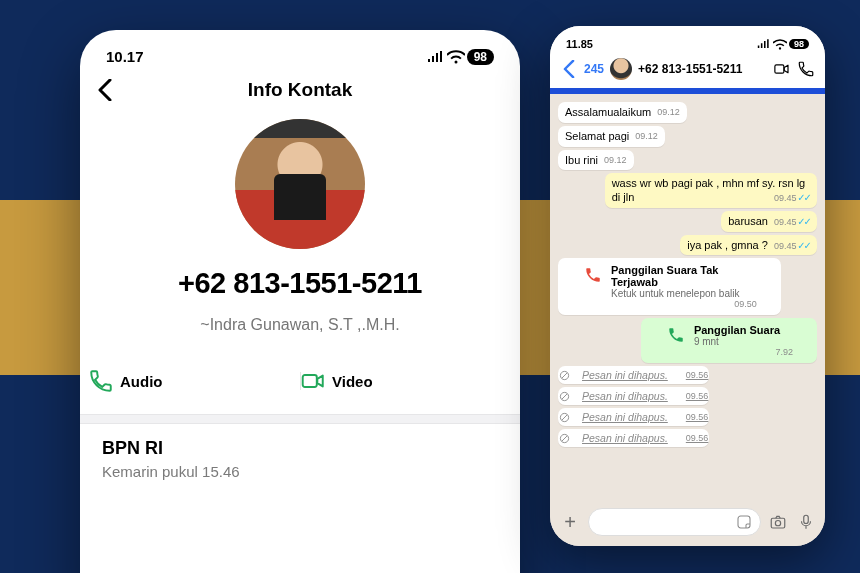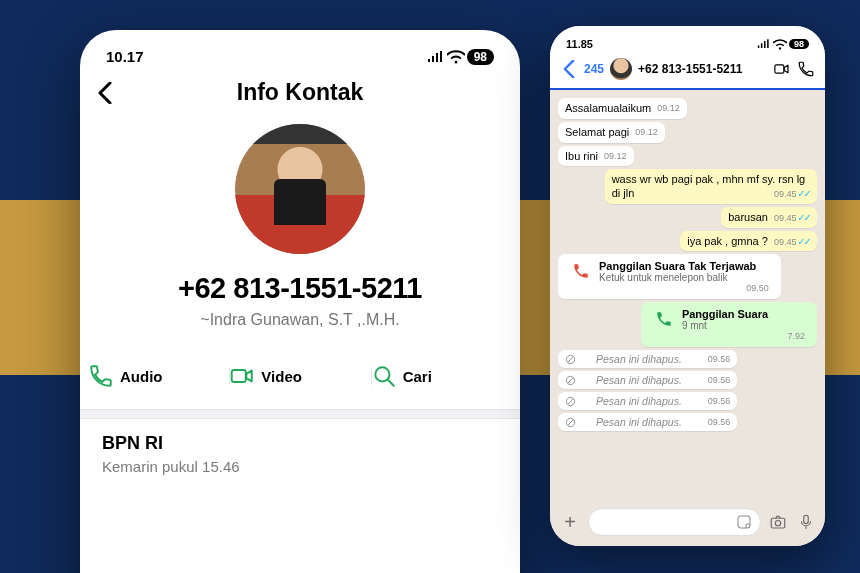--- a/index.html
+++ b/index.html
@@ -46,21 +46,21 @@
     padding: 1px 7px;
     font-size: 12px;
     font-weight: 700;
   }
   .nav-row {
     position: relative;
     display: flex;
     align-items: center;
     justify-content: center;
     padding: 6px 20px 14px;
-    font-size: 23px;
+    font-size: 19px;
     font-weight: 700;
   }
   .back-chevron {
     position: absolute;
     left: 18px;
     width: 14px; height: 22px;
   }
   .avatar {
     width: 130px;
     height: 130px;
@@ -92,21 +92,21 @@
     text-align: center;
     font-size: 29px;
     font-weight: 800;
     letter-spacing: -0.5px;
     padding: 0 10px;
   }
   .contact-name {
     text-align: center;
     font-size: 16px;
     color: #767676;
-    margin: 6px 0 22px;
+    margin: 16px 0 22px;
   }
   .action-row {
     display: flex;
     justify-content: space-around;
     padding: 12px 8px 20px;
   }
   .action-row .action {
     flex: 1;
     display: flex;
     flex-direction: row;
@@ -153,21 +153,21 @@
     font-size: 11px;
   }
   .phone-right .battery-pill { font-size: 9px; padding: 0 5px; border-radius: 9px; }
   .chat-header {
     display: flex;
     align-items: center;
     background: #fff;
     padding: 4px 10px 8px;
     gap: 6px;
     font-size: 12px;
-    border-bottom: 2px solid #1d4ed8;
+    border-bottom: 6px solid #1d4ed8;
   }
   .chat-header .mini-avatar {
     width: 22px; height: 22px;
     border-radius: 50%;
     background: radial-gradient(circle at 50% 35%, #e8c4a0 0 7px, #333 8px 12px, #a97d52 13px);
   }
   .chat-header .title { font-weight: 700; flex: 1; }
   .chat-header svg { width: 18px; height: 18px; }
   .chat-body {
     flex: 1;
@@ -198,48 +198,49 @@
   .msg.right .time::after {
     content: " ✓✓";
     color: #34b7f1;
     letter-spacing: -2px;
     font-size: 10px;
   }
   .sys-msg {
     background: #fff;
     align-self: flex-start;
     border-radius: 7px;
-    padding: 6px 12px;
+    padding: 6px 24px;
     font-size: 10.5px;
     width: 86%;
     box-shadow: 0 1px 0 rgba(0,0,0,.07);
     display: flex;
     gap: 7px;
   }
   .sys-msg.right { align-self: flex-end; background: #d9fdd3; width: 68%; margin-left: 28px; }
   .sys-msg .icon-box {
     width: 22px; height: 22px; flex-shrink: 0;
     display: flex; align-items: center; justify-content: center;
   }
   .sys-msg .text-box { flex: 1; }
   .sys-msg .hd { font-weight: 700; font-size: 11px; }
   .sys-msg .sub { color: #6b6b6b; font-size: 10px; }
   .sys-msg .time { font-size: 9px; color: #8b8b8b; text-align: right; }
   .deleted {
     align-self: flex-start;
     background: #fff;
     border-radius: 7px;
-    padding: 3px 7px;
+    padding: 3px 1px;
     font-size: 10.5px;
     color: #8b8b8b;
     font-style: italic;
     display: flex;
     align-items: center;
-    gap: 20px;
+    gap: 12px;
     box-shadow: 0 1px 0 rgba(0,0,0,.07);
+    text-decoration: underline;
   }
   .deleted .time { font-size: 9px; font-style: normal; margin-left: 6px; }
   .input-row {
     display: flex;
     align-items: center;
     gap: 6px;
     padding: 6px 8px 10px;
     background: #ece5dd;
   }
   .input-row .plus {
@@ -299,27 +300,20 @@
           <path d="M6.6 10.8a15 15 0 006.6 6.6l2.2-2.2a1 1 0 011-.25 11.5 11.5 0 003.6.58 1 1 0 011 1V20a1 1 0 01-1 1A17 17 0 013 4a1 1 0 011-1h3.47a1 1 0 011 1 11.5 11.5 0 00.58 3.6 1 1 0 01-.25 1z" fill="none" stroke="#22a85a" stroke-width="1.8"></path>
         </svg>
       <span>Audio</span>
     </div>
     <div class="action">
       <svg viewBox="0 0 24 24">
           <rect x="2.5" y="6.5" width="13" height="11" rx="2" fill="none" stroke="#22a85a" stroke-width="1.8"></rect>
           <path d="M16 10l5-3v10l-5-3z" fill="none" stroke="#22a85a" stroke-width="1.8" stroke-linejoin="round"></path>
         </svg>
       <span>Video</span>
-    </div>
-    <div class="action">
-      <svg viewBox="0 0 24 24">
-          <circle cx="10.5" cy="10.5" r="6.5" fill="none" stroke="#22a85a" stroke-width="1.8"></circle>
-          <path d="M15.5 15.5L21 21" stroke="#22a85a" stroke-width="1.8" stroke-linecap="round"></path>
-        </svg>
-      <span>Cari</span>
     </div>
   </div>
 
   <div class="section-divider"></div>
 
   <div class="info-block">
     <div class="info-title">BPN RI</div>
     <div class="info-sub">Kemarin pukul 15.46</div>
   </div>
 </div>

